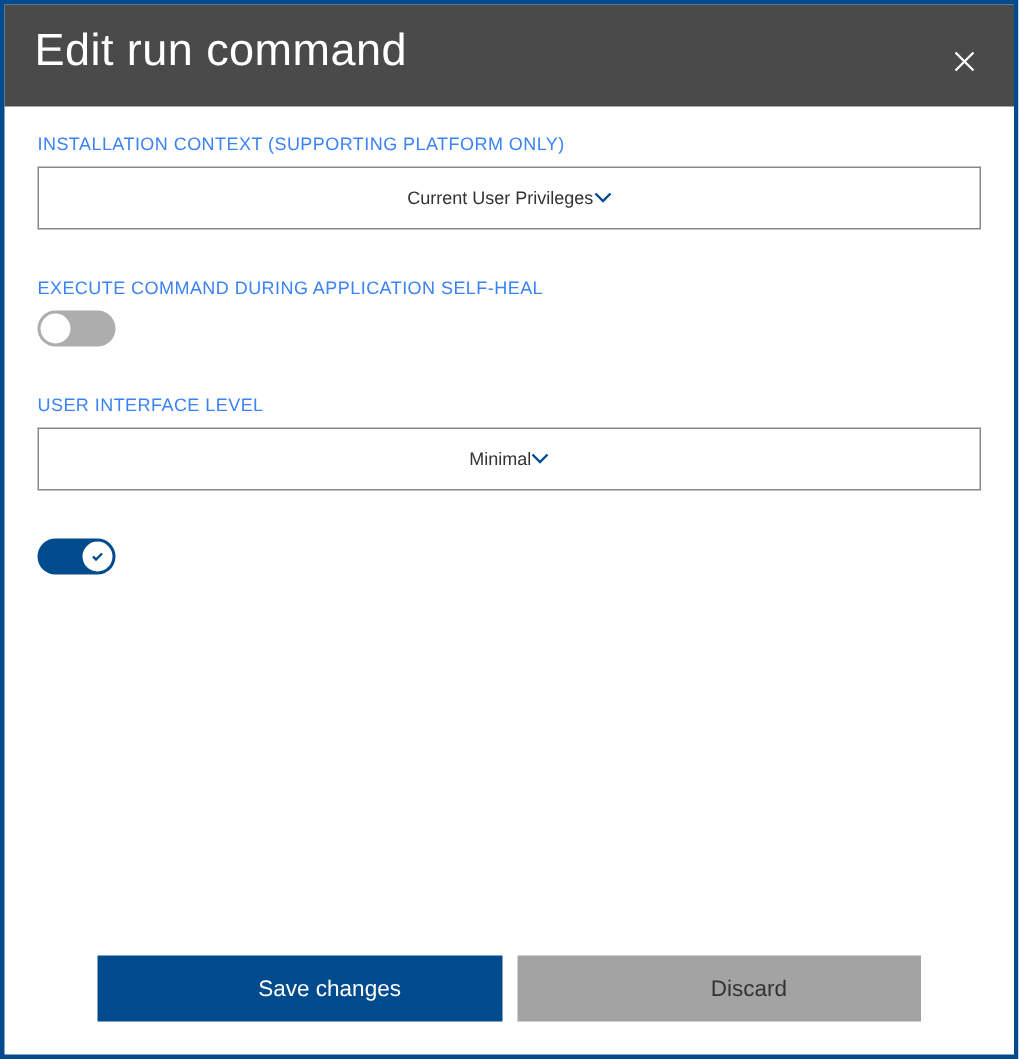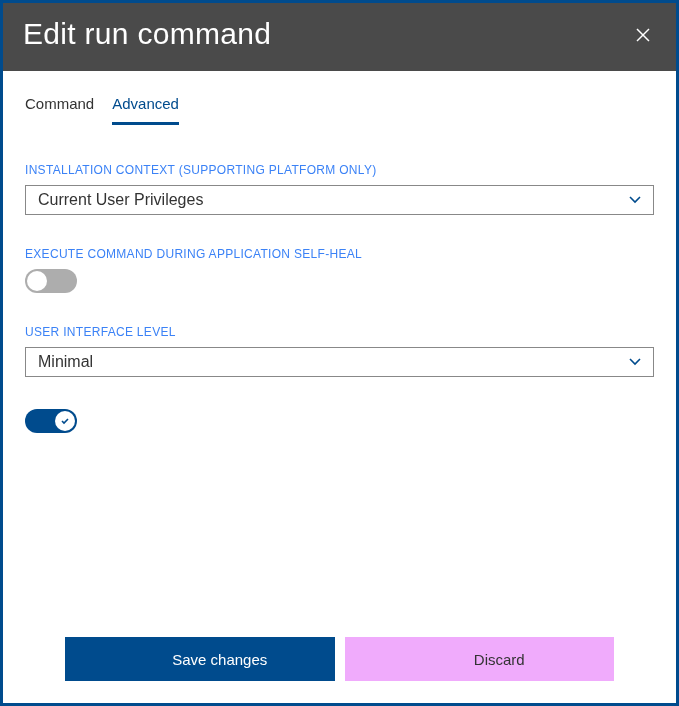--- a/index.html
+++ b/index.html
@@ -16,21 +16,21 @@
       display: flex;
       flex-direction: column;
       background: #fff;
     }
     .titlebar {
       background: #4a4a4a;
       color: #fff;
       padding: 14px 20px 20px 20px;
       display: flex;
       justify-content: space-between;
-      align-items: center;
+      align-items: flex-end;
     }
     .titlebar-title {
       font-size: 30px;
       font-weight: 300;
       letter-spacing: 0.3px;
     }
     .close-btn {
       cursor: pointer;
       font-size: 18px;
       color: #fff;
@@ -65,28 +65,28 @@
     .field-label {
       font-size: 12px;
       letter-spacing: 0.3px;
       color: #3b82f6;
       margin-bottom: 8px;
       text-transform: uppercase;
     }
     .select-wrap {
       border: 1px solid #888;
       background: #fff;
-      height: 30px;
+      height: 42px;
       display: flex;
       align-items: center;
-      justify-content: space-between;
+      justify-content: center;
       padding: 0 12px;
       cursor: pointer;
       color: #333;
-      font-size: 16px;
+      font-size: 12px;
     }
     .chevron {
       color: #004b8d;
     }
     .chevron svg { display:block; }
     .toggle {
       width: 52px;
       height: 24px;
       border-radius: 12px;
       position: relative;
@@ -118,43 +118,39 @@
       height: 44px;
       display: flex;
       align-items: center;
       justify-content: center;
       font-size: 15px;
       cursor: pointer;
       border: none;
       padding-left: 40px;
     }
     .btn-primary { background: #004b8d; color: #fff; }
-    .btn-secondary { background: #f0abfc; color: #333; }
+    .btn-secondary { background: #a3a3a3; color: #333; }
   </style>
 </head>
 <body>
 
 <div class="dialog">
 
   <div class="titlebar">
     <div class="titlebar-title">Edit run command</div>
     <div class="close-btn">
       <svg width="14" height="14" viewBox="0 0 14 14">
           <line x1="1" y1="1" x2="13" y2="13" stroke="#fff" stroke-width="1.5"></line>
           <line x1="13" y1="1" x2="1" y2="13" stroke="#fff" stroke-width="1.5"></line>
         </svg>
     </div>
   </div>
 
   <div class="content">
 
-    <div class="tabs">
-      <div class="tab">Command</div>
-      <div class="tab active">Advanced</div>
-    </div>
 
     <div class="field-group">
       <div class="field-label">INSTALLATION CONTEXT (SUPPORTING PLATFORM ONLY)</div>
       <div class="select-wrap">
         <span>Current User Privileges</span>
         <span class="chevron">
           <svg width="12" height="8" viewBox="0 0 12 8">
               <polyline points="1,1 6,6 11,1" fill="none" stroke="#004b8d" stroke-width="1.6"></polyline>
             </svg>
         </span>

